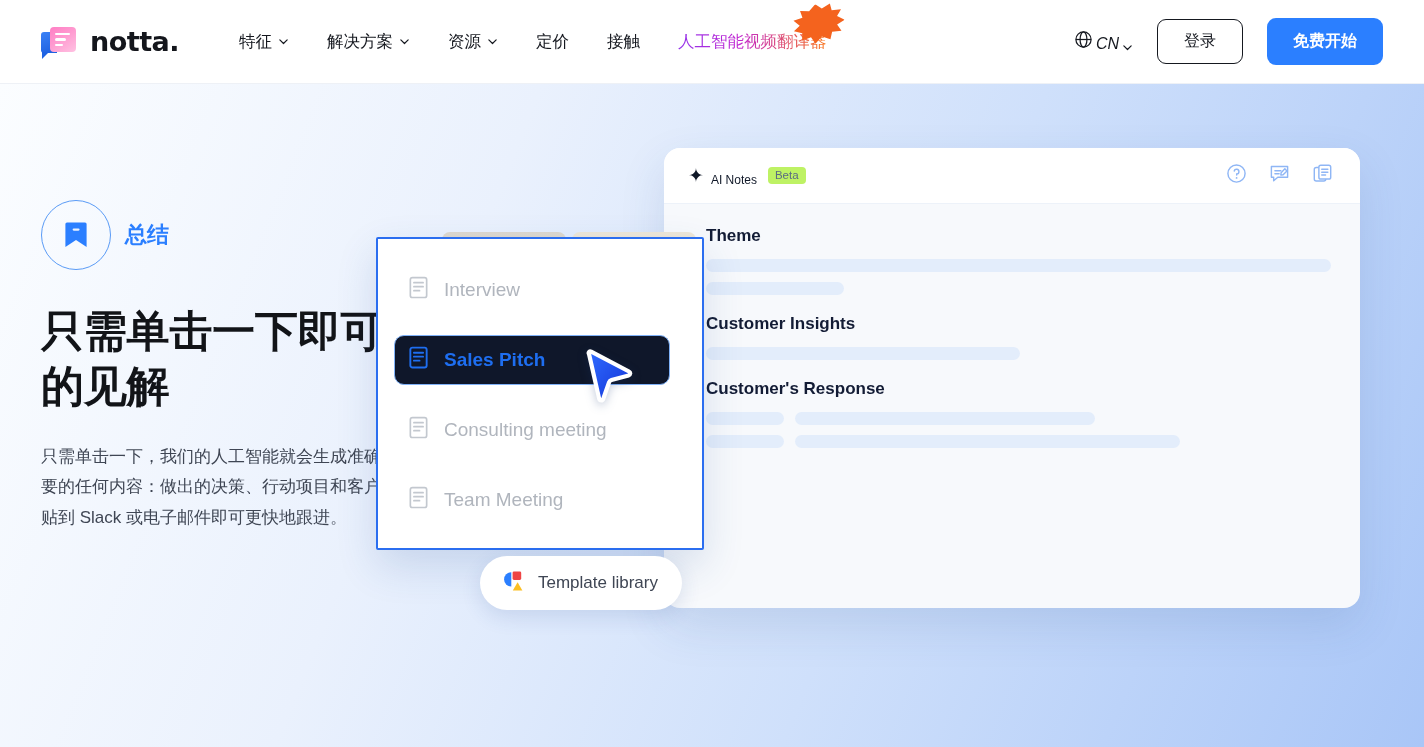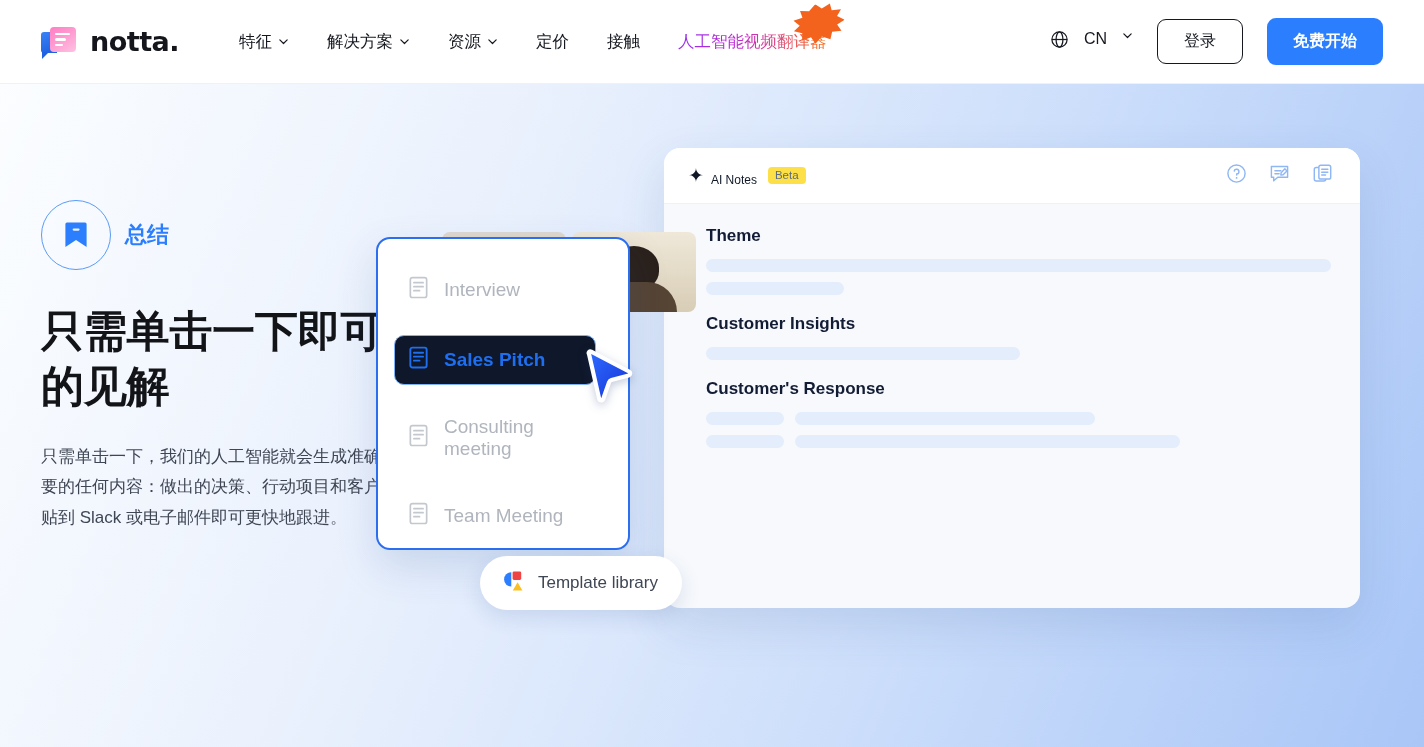--- a/index.html
+++ b/index.html
@@ -88,22 +88,22 @@
   .new-badge span {
     position: relative; color: #fff; font-size: 13px;
     font-weight: 700; font-style: italic; transform: rotate(-11deg);
   }
 
   .header-right {
     margin-left: auto; margin-right: 41px;
     display: flex; align-items: center; gap: 24px;
   }
   .lang {
-    display: flex; align-items: flex-start; gap: 15px;
-    font-size: 16px; color: #15181f; cursor: pointer;
+    display: flex; align-items: flex-end; gap: 3px;
+    font-size: 16px; color: #15181f; cursor: pointer; font-style: italic;
   }
   .btn-login {
     border: 1.5px solid #15181f; border-radius: 9px;
     padding: 11px 26px; font-size: 16px; color: #15181f;
     background: #fff; cursor: pointer; font-weight: 500;
   }
   .btn-start {
     border: none; border-radius: 9px;
     padding: 13px 26px; font-size: 16px; color: #ffffff;
     background: #2b7fff; cursor: pointer; font-weight: 700;
@@ -151,21 +151,21 @@
   .notes-head {
     height: 56px; background: #ffffff;
     display: flex; align-items: center;
     padding: 0 27px 0 24px;
     border-bottom: 1px solid #edf2f9;
   }
   .spark { font-size: 19px; color: #101828; margin-right: 7px; line-height: 1; }
   .notes-title { font-size: 12px; font-weight: 400; color: #101828; margin-top: 8px; }
   .beta-pill {
     margin-left: 11px; padding: 2px 7px 3px;
-    background: #fde047; color: #5b6b83;
+    background: #bef264; color: #5b6b83;
     font-size: 11.5px; border-radius: 4px; font-weight: 500;
   }
   .head-icons { margin-left: auto; display: flex; gap: 22px; align-items: center; }
   .head-icons .ico { cursor: pointer; display: block; }
 
   .notes-body { padding: 22px 24px 0 42px; position: relative; }
   .sec { margin-bottom: 19px; }
   .sec-title { font-size: 17px; font-weight: 600; color: #131c35; margin-bottom: 13px; }
   .bar { height: 13px; border-radius: 7px; background: #e3edfb; margin-bottom: 10px; }
   .row-bullet { display: flex; align-items: center; gap: 11px; margin-bottom: 9px; }
@@ -193,24 +193,24 @@
   .thumb .shoulder {
     position: absolute; left: 50%; bottom: 0; transform: translateX(-50%);
     width: 86px; height: 30px; border-radius: 40px 40px 0 0;
     background: #6d5a48;
   }
   .thumb.b .shoulder { background: #564434; }
 
   
   .dropdown {
     position: absolute; left: 1040px; top: 237px;
-    width: 254px; height: 313px;
+    width: 328px; height: 313px;
     background: #ffffff;
     border: 2px solid #2b6ef0;
-    border-radius: 14px;
+    border-radius: 2px;
     box-shadow: 0 16px 40px rgba(40,80,150,0.16);
     padding: 26px 16px 0 0;
     z-index: 10;
   }
   .dd-item {
     display: flex; align-items: center; gap: 15px;
     margin: 0 16px; padding: 11px 14px;
     border-radius: 10px; cursor: pointer;
     font-size: 19px; color: #b0b5bd; font-weight: 400;
   }

